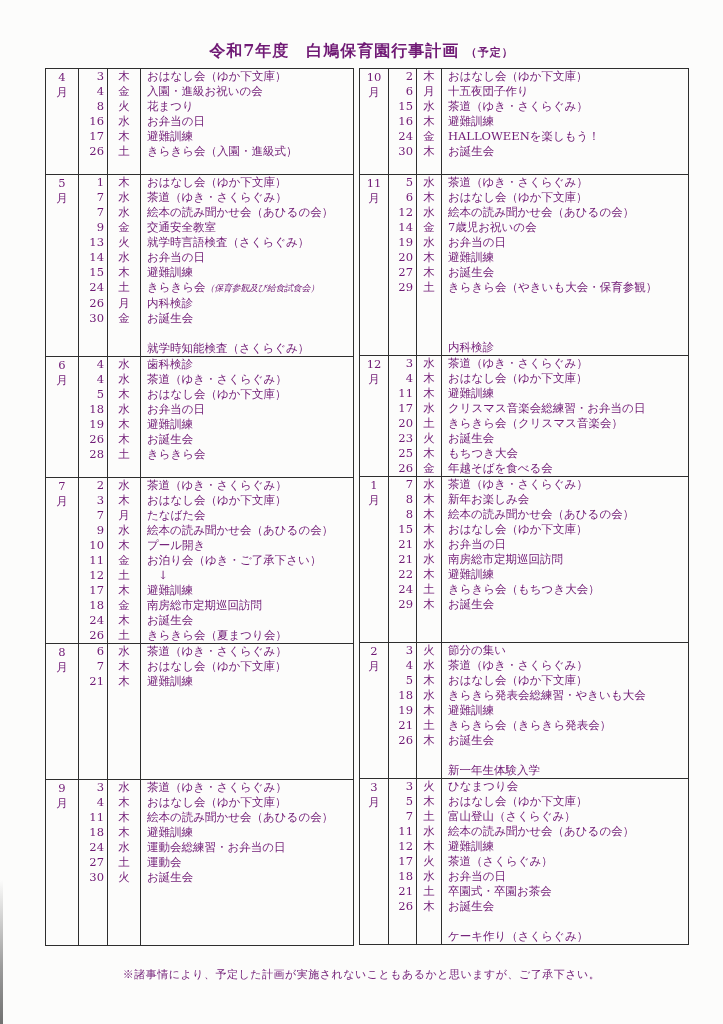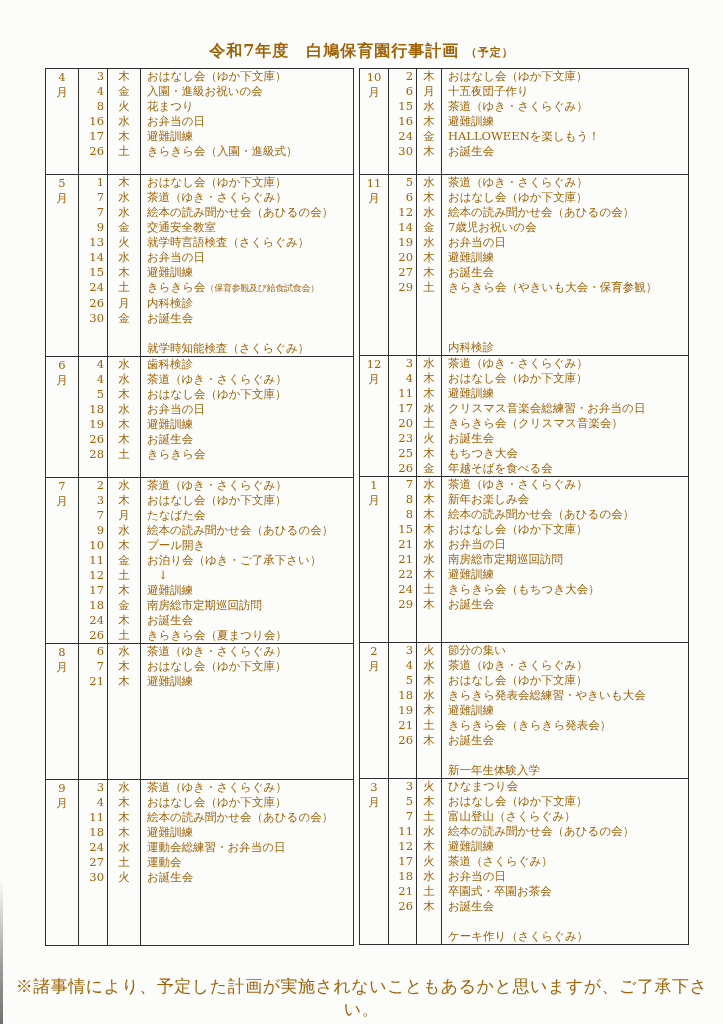--- a/index.html
+++ b/index.html
@@ -2,21 +2,21 @@
 <html><head>
 <meta charset="utf-8">
 <style>
   html,body { margin:0; padding:0; }
   body { background:#ffffff; }
   .page {
     position:relative;
     width:723px; height:1024px;
     background:#fcfcfb;
     font-family:"DejaVu Serif","Liberation Serif",serif;
-    color:#a16207;
+    color:#701a75;
     overflow:hidden;
     box-sizing:border-box;
   }
   .scan-edge {
     position:absolute; left:0; top:880px; width:3px; height:144px;
     background:linear-gradient(180deg, rgba(0,0,0,0) 0%, rgba(40,40,40,.45) 60%, rgba(20,20,20,.6) 100%);
   }
   .title {
     padding-top:42px;
     text-align:center;
@@ -57,25 +57,25 @@
   td.d {
     border-right:1px solid #2e2e2e;
     text-align:right;
     padding-right:3px;
   }
   td.w {
     border-right:1px solid #2e2e2e;
     text-align:center;
   }
   td.e { padding-left:6px; text-align:left; }
-  td.e .sm { font-size:9px; letter-spacing:-0.3px; }
+  td.e .sm { font-size:9px; letter-spacing:-0.3px;font-style:italic; }
   .footer {
     text-align:center;
-    font-size:17px;
-    margin-top:29px;
+    font-size:11px;
+    margin-top:21px;
     letter-spacing:0.5px;
   }
 </style>
 </head>
 <body>
 
 <div class="page">
   <div class="title">
     <span>令和7年度　白鳩保育園行事計画</span>
     <span class="note">（予定）</span>

